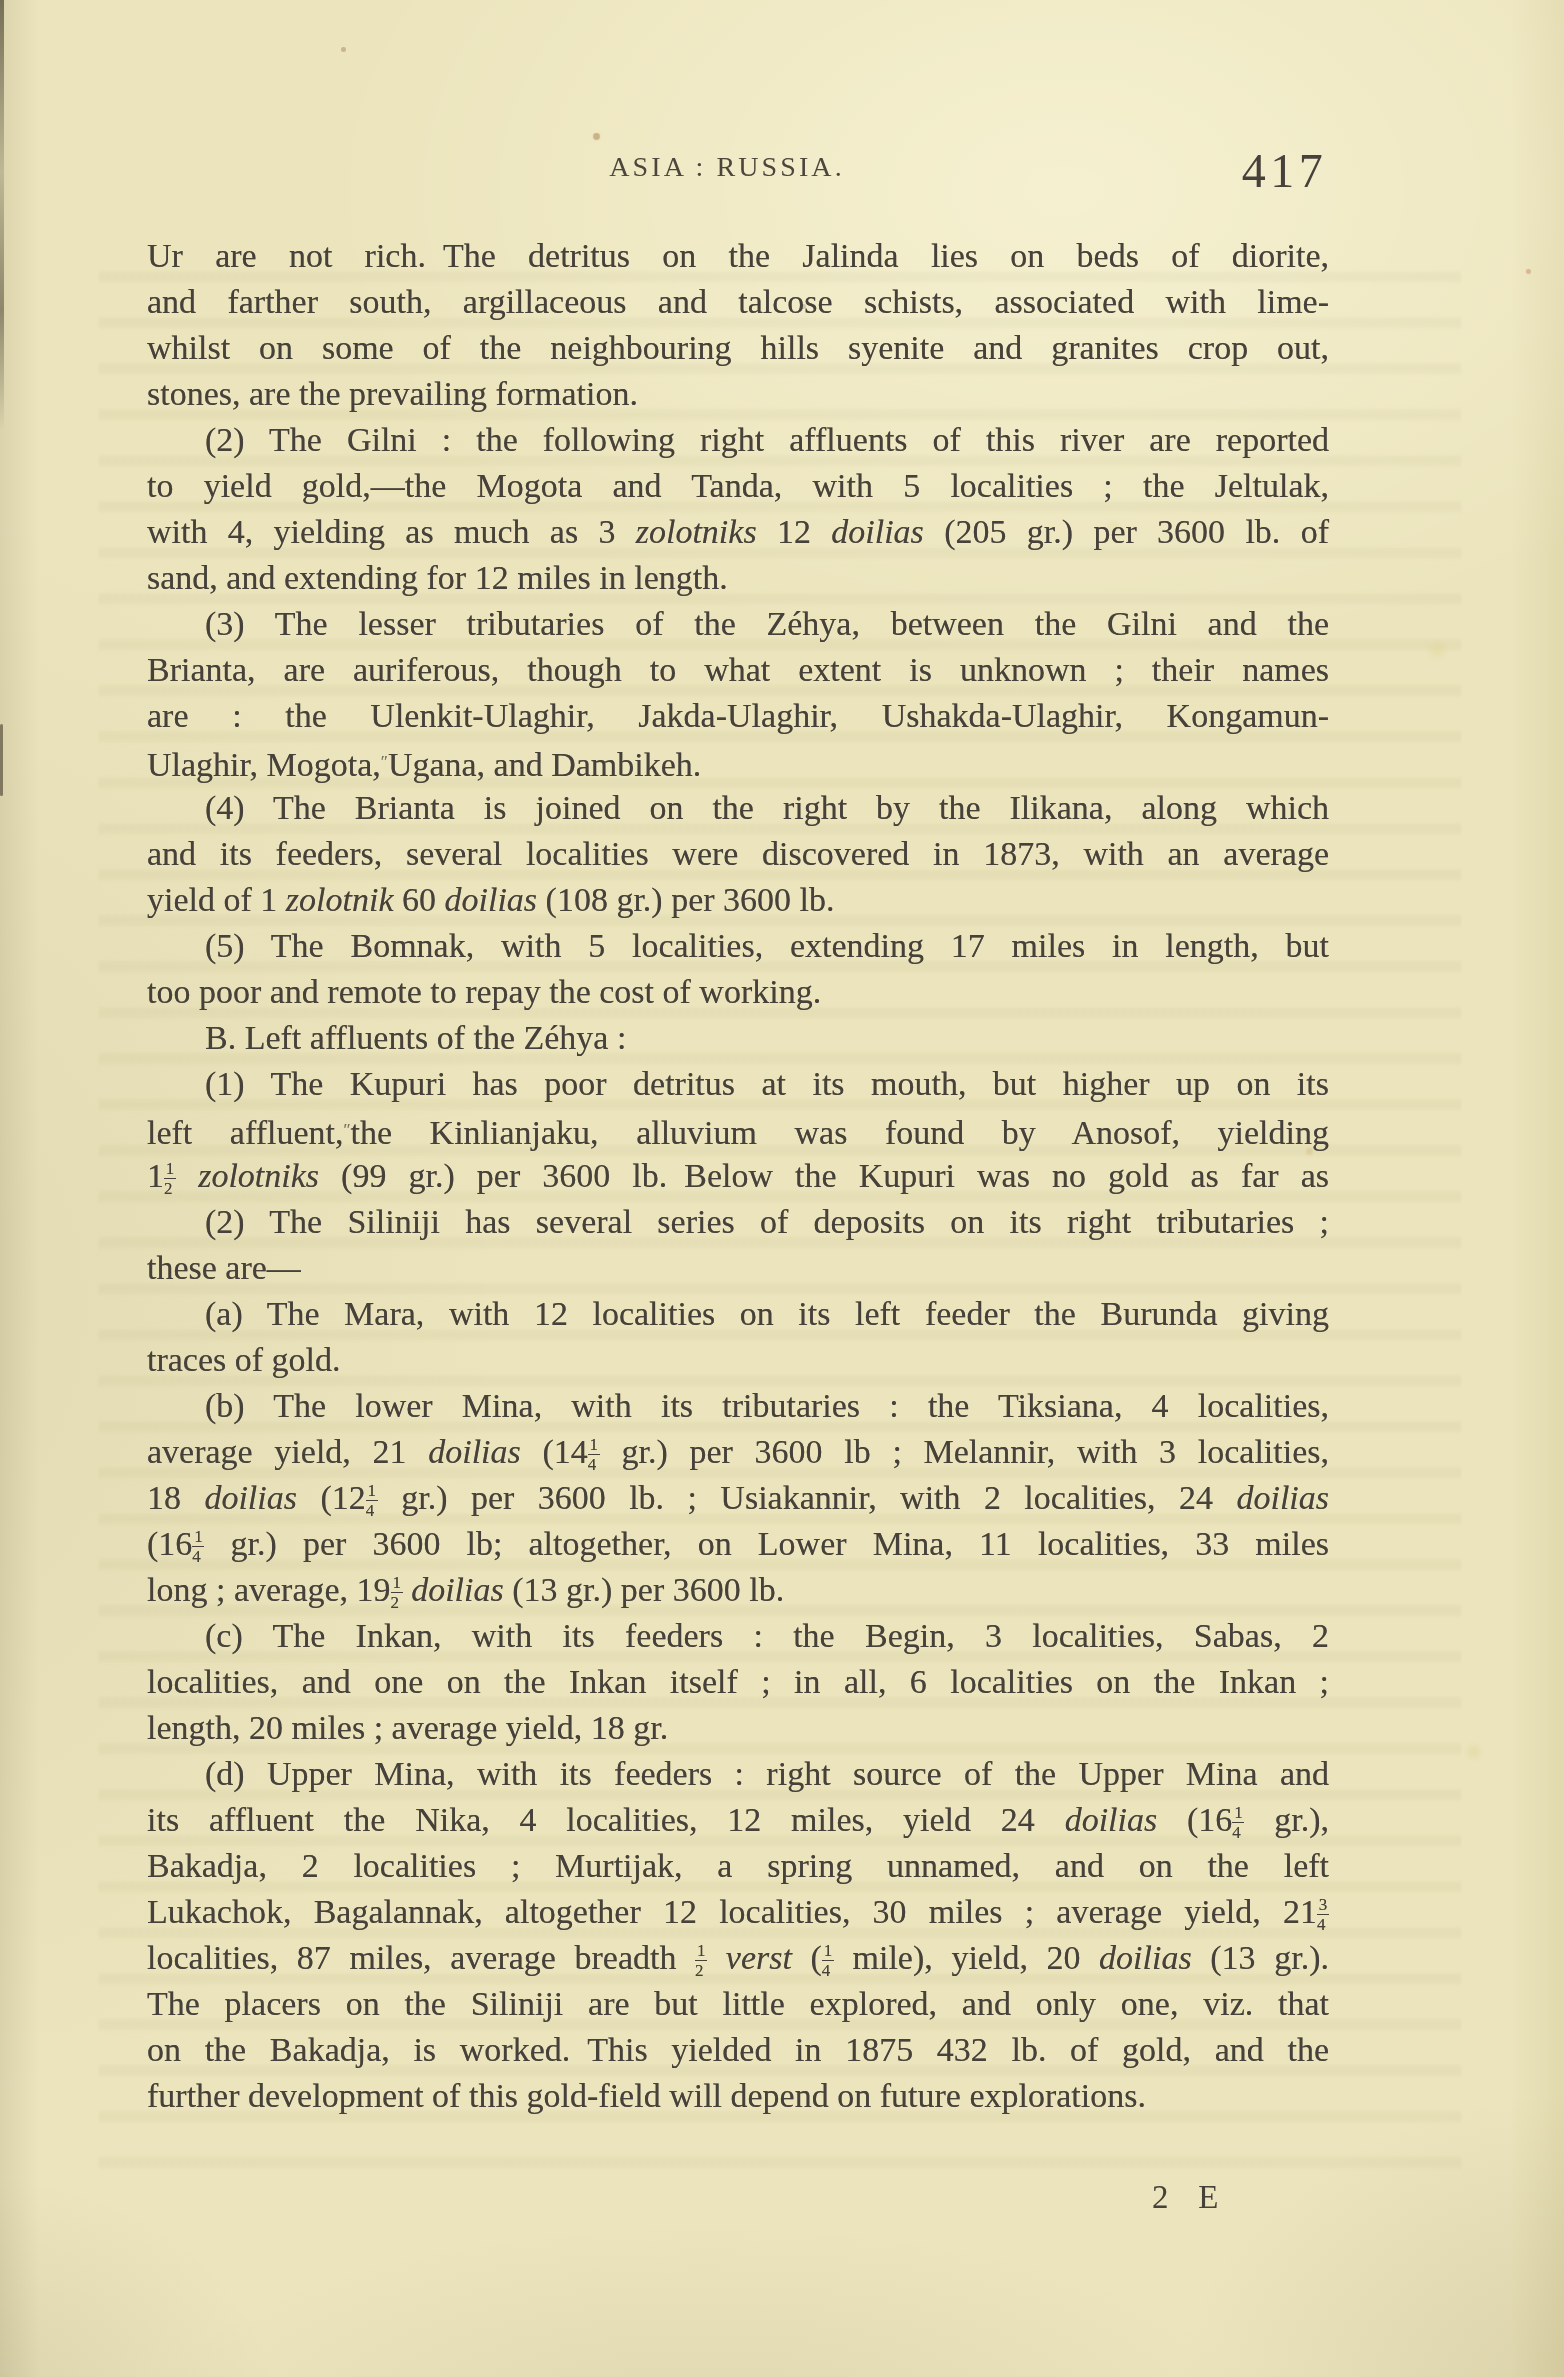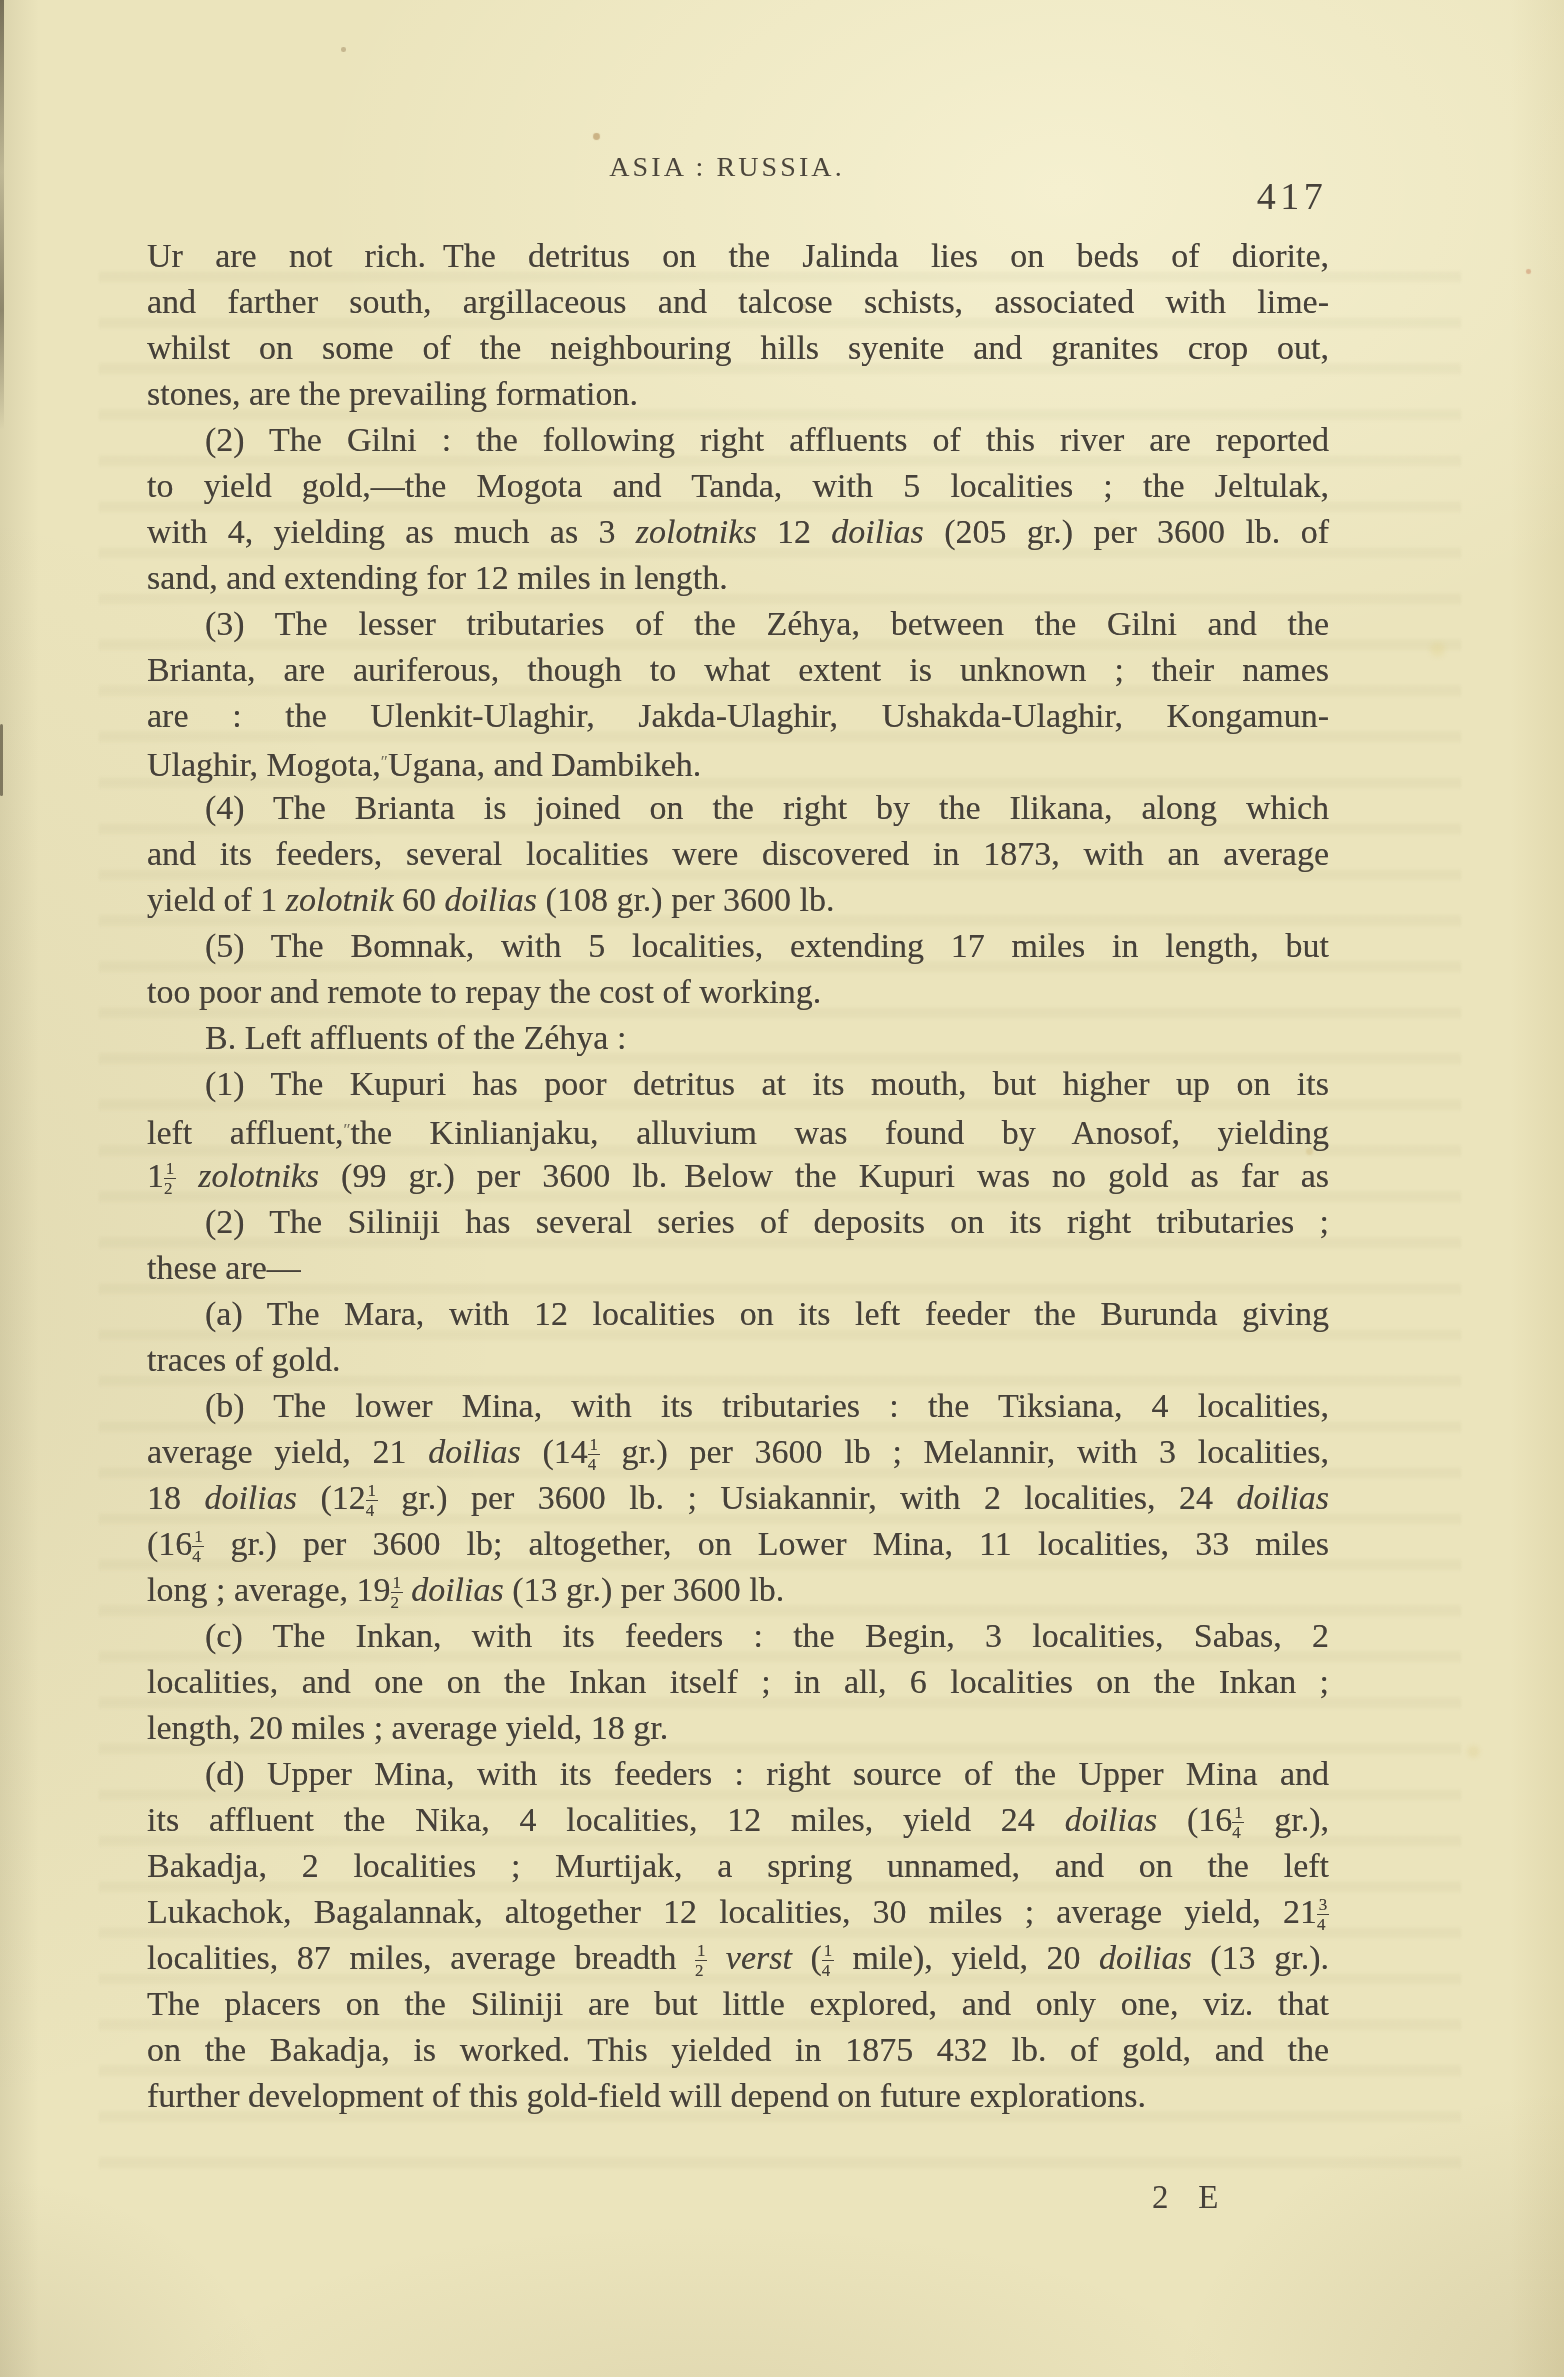--- a/index.html
+++ b/index.html
@@ -59,23 +59,22 @@
     position:absolute;left:125px;top:147px;width:1204px;height:43px;
   }
   .running-head{
     position:absolute;left:0;right:0;top:3.6px;
     text-align:center;
     font-size:28px;letter-spacing:3.1px;
     color:var(--header_ink);
   }
   .page-number{
     position:absolute;right:1.8px;top:-3.6px;
-    font-size:38px;letter-spacing:4.5px;
+    font-size:48px;letter-spacing:4.5px;
     color:var(--ink);
-    margin-top:31px;
   }
   .text-block{
     position:absolute;left:125px;top:233px;width:1204px;
     font-size:34px;
     color:var(--ink);
     text-shadow:0 0 0.5px rgba(60,52,40,.55);
   }
   .paragraph{margin:0;}
   .line{
     height:46px;line-height:46px;

